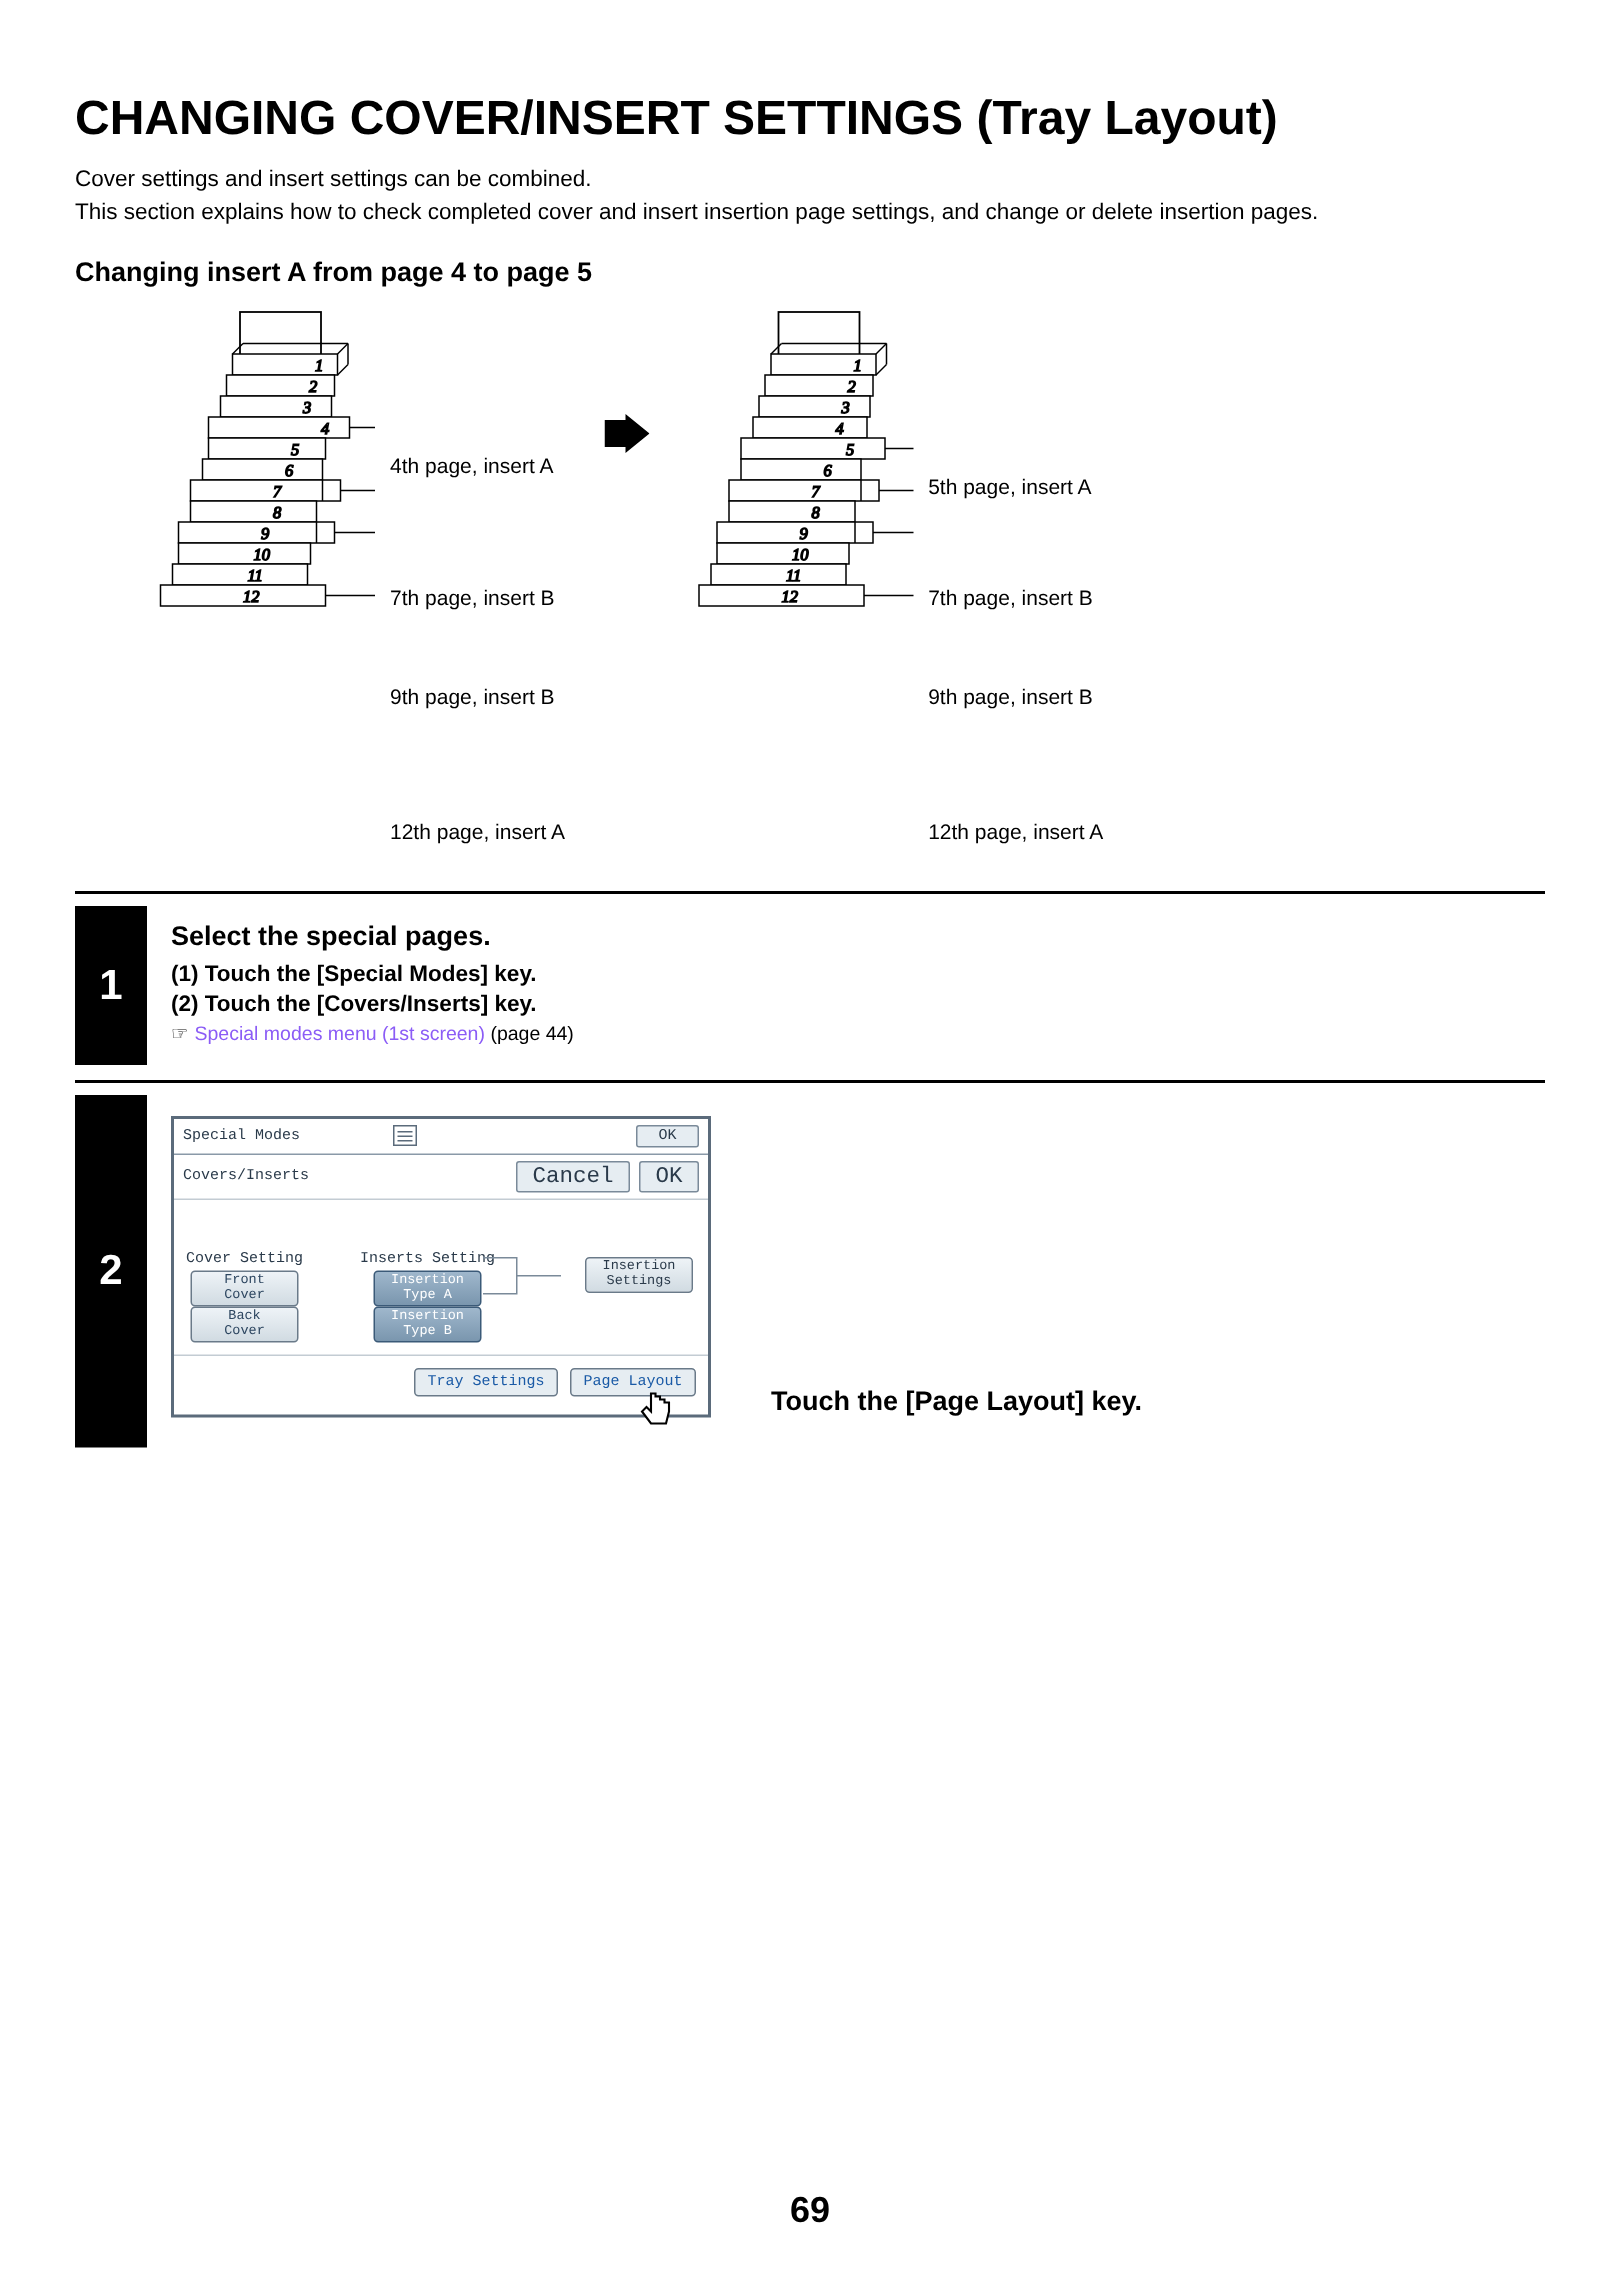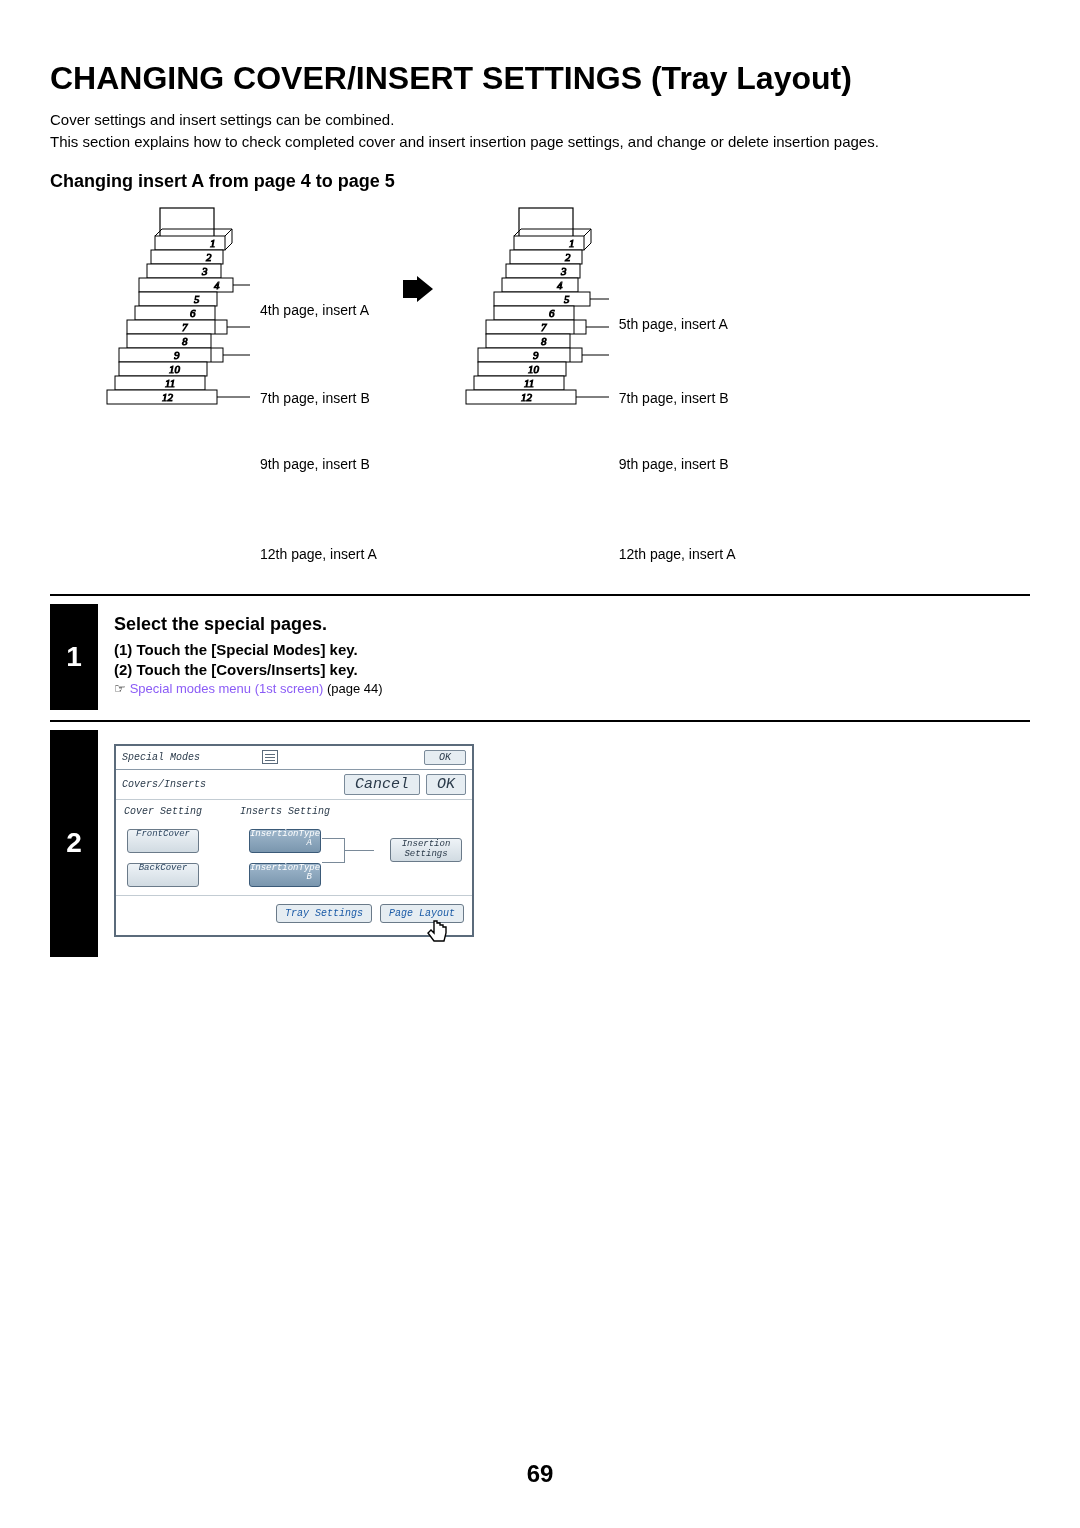--- a/index.html
+++ b/index.html
@@ -87,21 +87,20 @@
   }
   .link-line a { color: #8b5cf6; text-decoration: none; }
   .link-line .pointer { margin-right: 4px; }
 
   .step2-body {
     flex: 1;
     display: flex;
     align-items: flex-end;
     gap: 40px;
     padding: 14px 0 20px 16px;
-    font-style: italic;
   }
   .panel {
     width: 360px;
     border: 2px solid #5b6b7b;
     background: #fff;
     font-family: "Courier New", monospace;
     font-size: 10px;
     color: #2a3a4a;
     position: relative;
   }
@@ -138,35 +137,35 @@
     display: flex;
     padding: 6px 8px 8px 8px;
     gap: 28px;
     border-top: 1px solid #c3ccd3;
     border-bottom: 1px solid #c3ccd3;
     position: relative;
   }
   .col {
     display: flex;
     flex-direction: column;
-    gap: 10px;
     align-items: center;
+    margin-top: 28px;
   }
   .col-title { font-size: 10px; text-align:center; margin-bottom:2px;}
   .ui-btn {
     width: 72px;
     min-height: 24px;
     border: 1px solid #6a7a89;
     border-radius: 3px;
     background: linear-gradient(#eef3f7,#d1dbe2);
     color: #2d4660;
     font-size: 9px;
     text-align: center;
     display: flex;
-    flex-direction: row;
+    flex-direction: column;
     justify-content: center;
     line-height: 1.1;
   }
   .ui-btn.selected {
     background: linear-gradient(#9fb7cc,#7a96ae);
     color: #fff;
     border-color: #3b5a78;
   }
   .side-btn {
     position: absolute;
@@ -467,16 +466,17 @@
         <div class="connector" style="left:228px; top:50px; width:30px; height:1px;"></div>
       </div>
       <div class="panel-bottom">
         <div class="bottom-btn">Tray Settings</div>
         <div class="bottom-btn">Page Layout</div>
       </div>
       <svg class="hand-cursor" width="28" height="30" viewBox="0 0 28 30">
         <path d="M10 2 L10 14 L7 11 L4 14 L10 22 L20 22 L22 14 L22 8 L19 8 L19 6 L16 6 L16 4 L13 4 L13 2 Z" fill="#fff" stroke="#000" stroke-width="1.4"></path>
       </svg>
     </div>
+    <div class="step2-right">Touch the [Page Layout] key.</div>
   </div>
 </div>
 
 <div class="page-number">69</div>
 
 </body></html>

